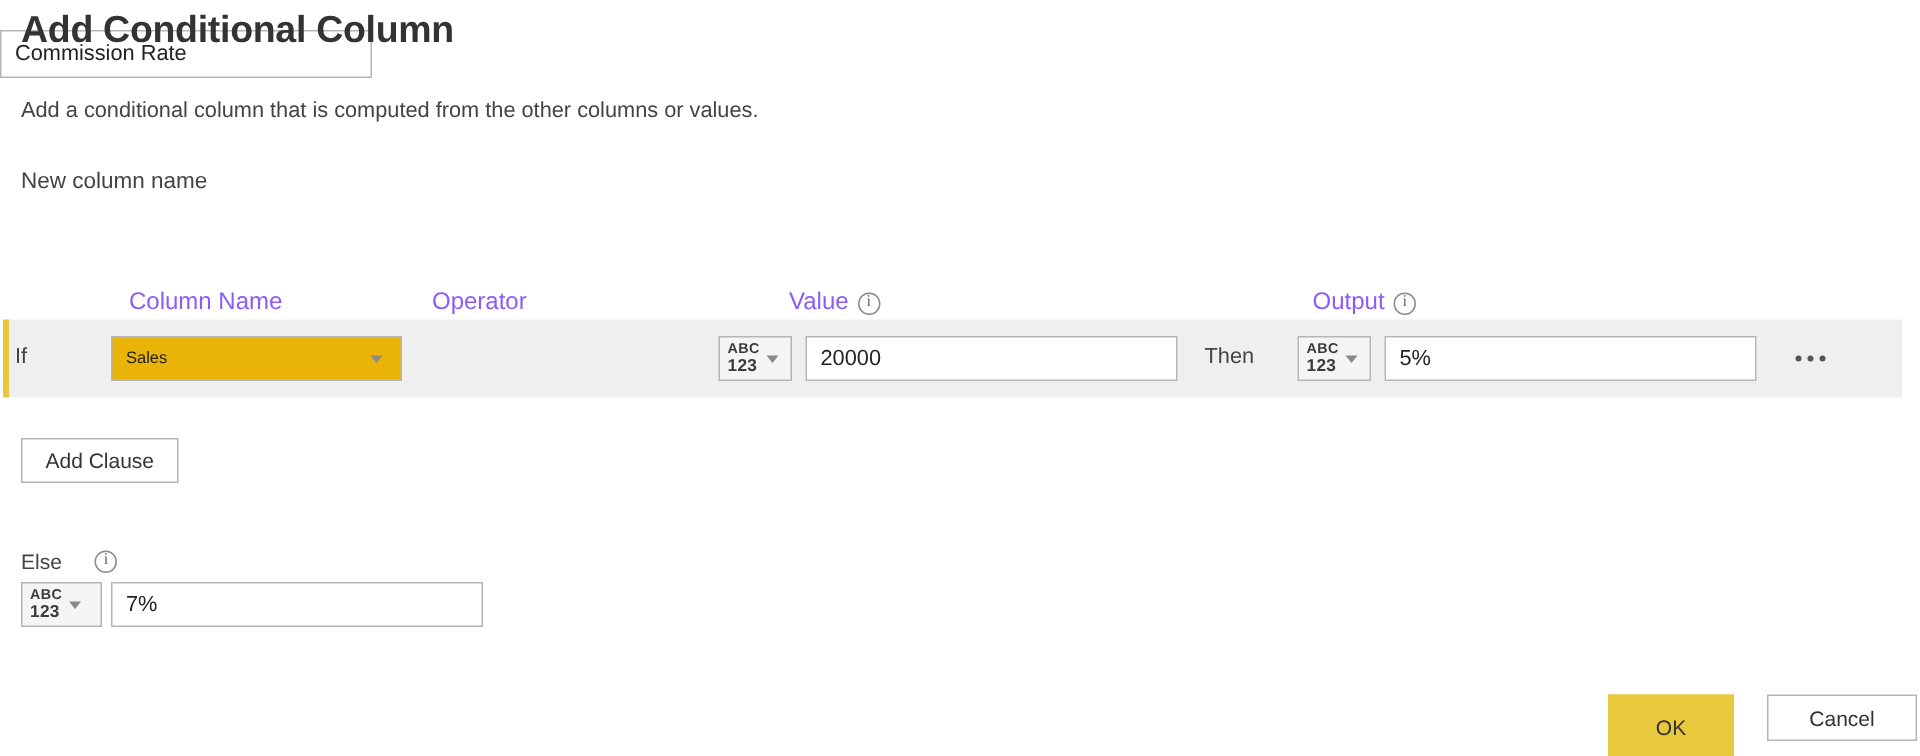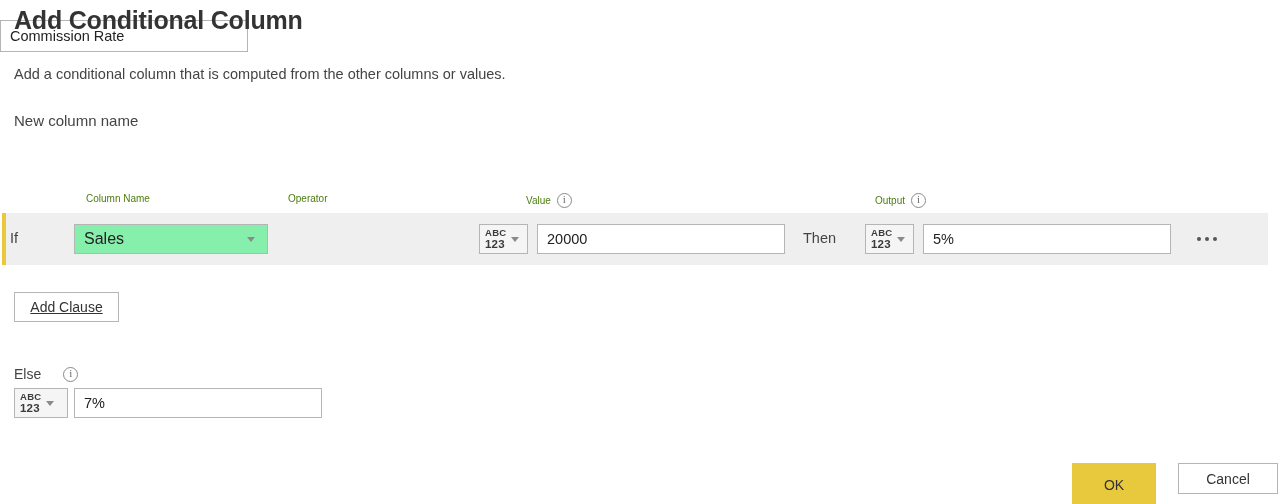--- a/index.html
+++ b/index.html
@@ -49,22 +49,22 @@
     color: #222222;
     padding: 0 9px;
     outline: none;
   }
   .text-input::placeholder { color: #999999; }
 
   
   .col-head {
     position: absolute;
     top: 193px;
-    font-size: 10px;
-    color: #4d7c0f;
+    font-size: 16px;
+    color: #8b5cf6;
     white-space: nowrap;
     display: flex;
     align-items: center;
     gap: 6px;
   }
 
   .info-icon {
     display: inline-block;
     width: 13px;
     height: 13px;
@@ -115,26 +115,26 @@
     top: 17px;
     font-size: 14.5px;
     color: #444444;
   }
 
   
   .combo {
     position: absolute;
     box-sizing: border-box;
     border: 1px solid #b5b5b5;
-    background: #86efac;
+    background: #eab308;
     height: 30px;
     display: flex;
     align-items: center;
     padding: 0 6px 0 9px;
-    font-size: 16px;
+    font-size: 11px;
     color: #222222;
   }
   .combo .combo-value {
     flex: 1 1 auto;
     white-space: nowrap;
     overflow: hidden;
   }
   .chevron {
     width: 0; height: 0;
     flex: 0 0 auto;
@@ -289,21 +289,21 @@
 </div>
 
 
 <div class="more-btn">
   <span></span>
   <span></span>
   <span></span>
 </div>
 
 
-<div class="btn" style="left:14px; top:292px; width:105px; height:30px;text-decoration:underline;">Add Clause</div>
+<div class="btn" style="left:14px; top:292px; width:105px; height:30px;">Add Clause</div>
 
 
 <div class="else-label">
   <span>Else</span>
   <span class="info-icon"></span>
 </div>
 
 <div class="type-sel" style="left:14px; top:388px; width:54px;">
   <span class="type-glyph">
     <span class="abc">ABC</span>

